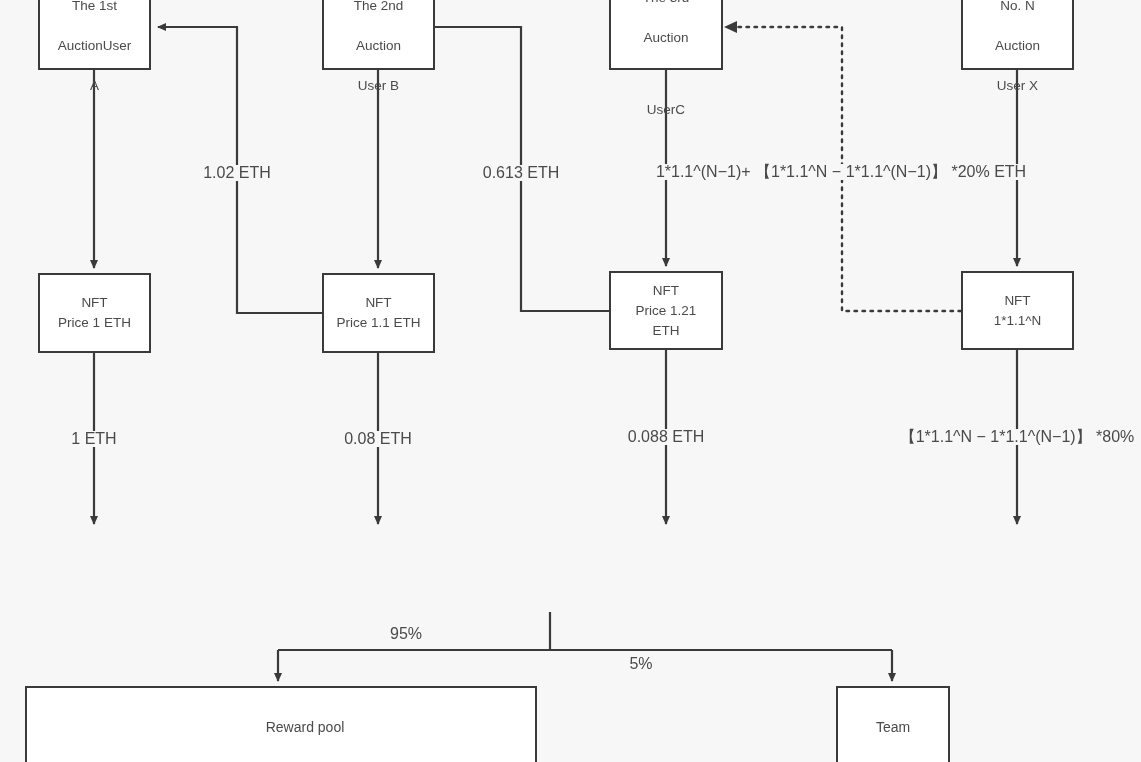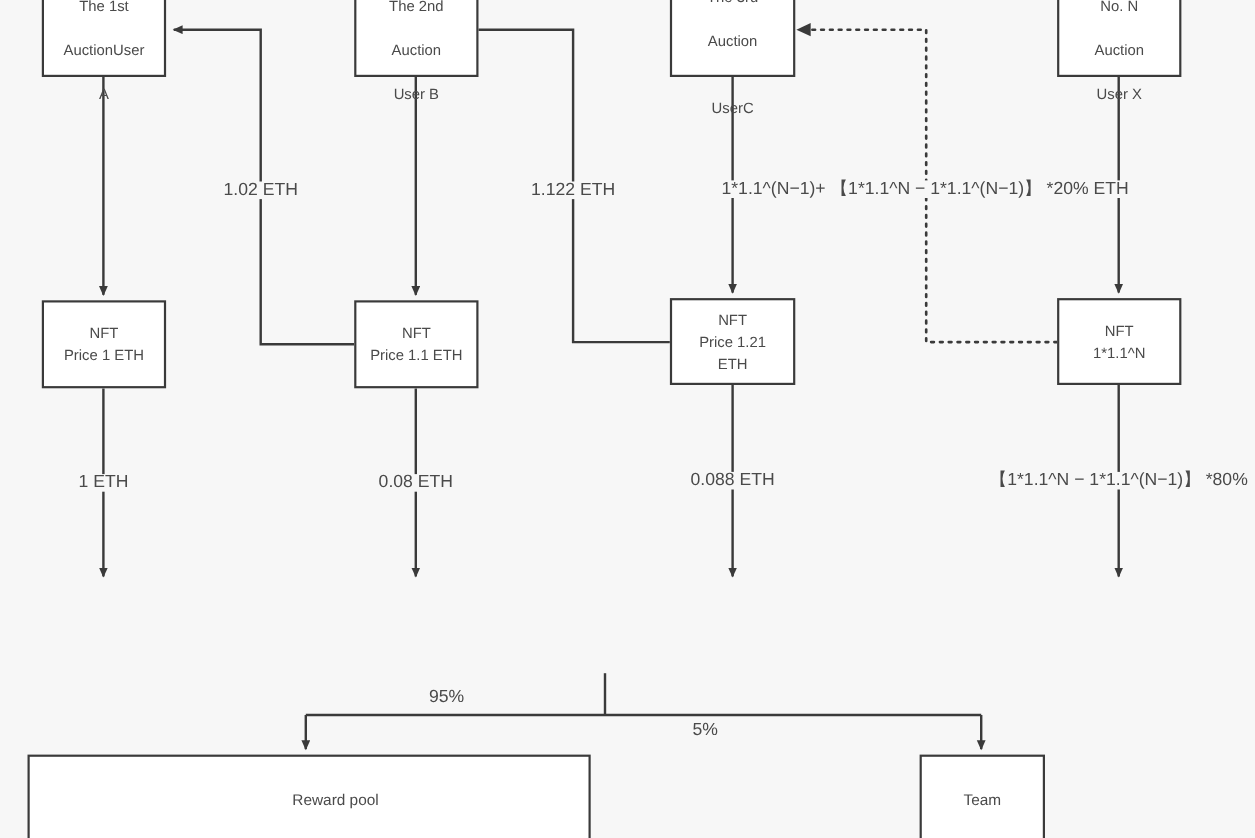--- a/index.html
+++ b/index.html
@@ -39,21 +39,21 @@
   }
   .node.wide {
     font-size: 14px;
   }
   .node.spaced {
     display: block;
     padding-top: 2px;
   }
   .node.spaced .l1 { display: block; margin-top: 0px; }
   .node.spaced .l2 { display: block; }
-  .node.spaced .l3 { display: block; margin-top: 21px; }
+  .node.spaced .l3 { display: block; margin-top: 32px; }
   .edge-label {
     position: absolute;
     color: #4a4a4a;
     font-size: 16px;
     line-height: 16px;
     background: #f7f7f7;
     padding: 0 3px;
     white-space: nowrap;
     z-index: 3;
   }
@@ -118,21 +118,21 @@
     <span class="l3">UserC</span>
   </div>
 
   <div class="node spaced" style="left:961px; top:-28px; width:113px; height:98px;">
     <span class="l1">No. N</span>
     <span class="l2">Auction</span>
     <span class="l2">User X</span>
   </div>
 
   <div class="edge-label center" style="left:237px; top:165px;">1.02 ETH</div>
-  <div class="edge-label center" style="left:521px; top:165px;">1.122 ETH</div>
+  <div class="edge-label center" style="left:521px; top:165px;">0.613 ETH</div>
   <div class="edge-label center" style="left:841px; top:164px;text-align:center;">1*1.1^(N−1)+ 【1*1.1^N − 1*1.1^(N−1)】 *20% ETH</div>
 
   <div class="node" style="left:38px; top:273px; width:113px; height:80px;">
     <span><span>NFT</span><br><span>Price 1 ETH</span></span>
   </div>
 
   <div class="node" style="left:322px; top:273px; width:113px; height:80px;">
     <span><span>NFT</span><br><span>Price 1.1 ETH</span></span>
   </div>
 

